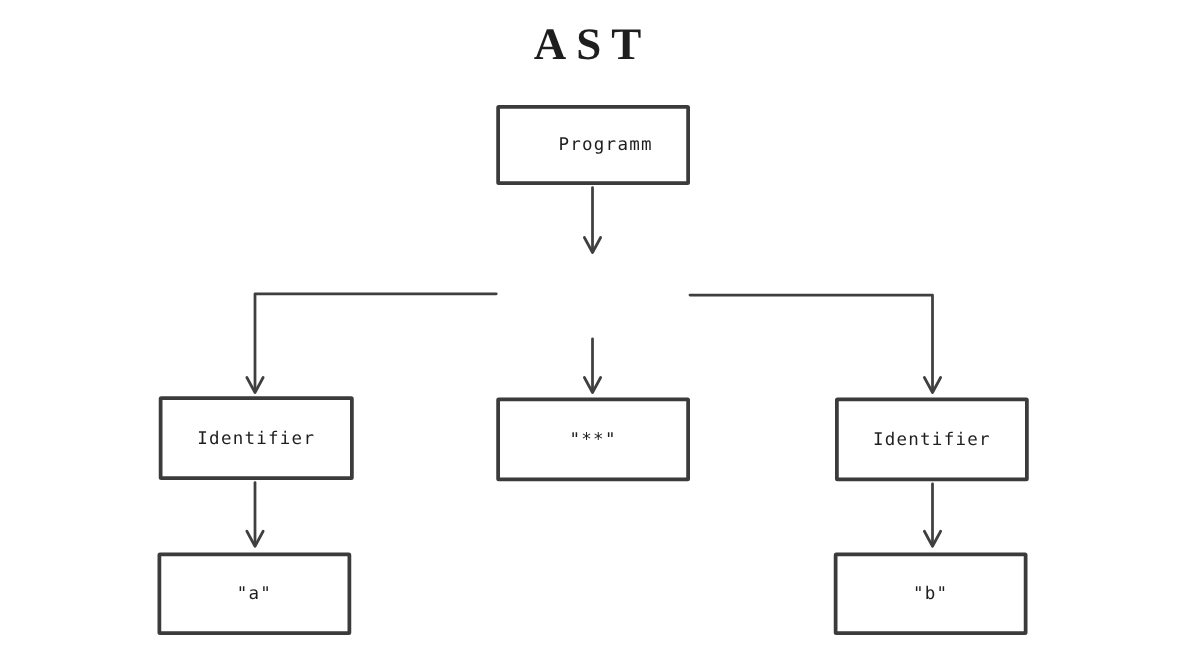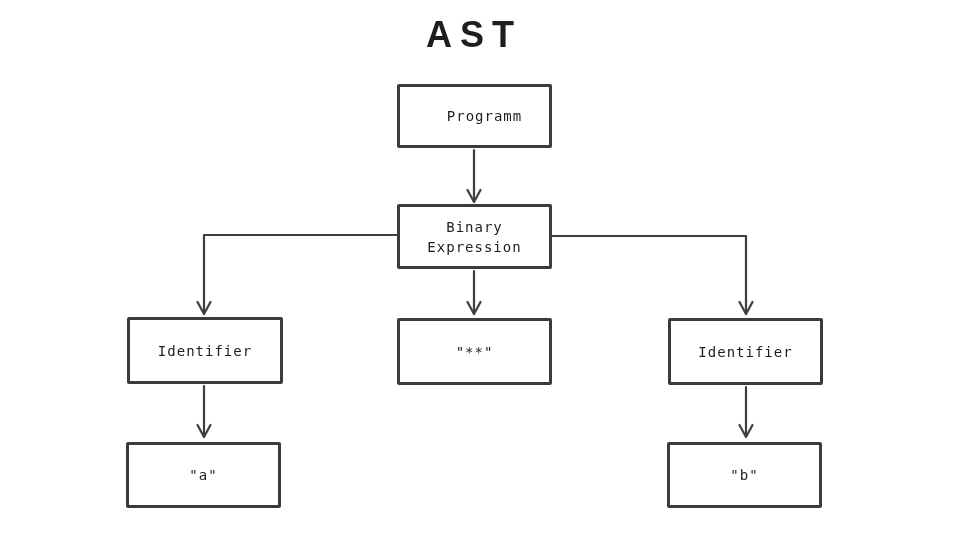--- a/index.html
+++ b/index.html
@@ -14,21 +14,21 @@
     background: #ffffff;
     overflow: hidden;
     font-family: "DejaVu Sans Mono", "Liberation Mono", monospace;
   }
   .diagram-title {
     position: absolute;
     top: 14px;
     left: 0;
     width: 948px;
     text-align: center;
-    font-family: Liberation Sans, sans-serif;
+    font-family: Liberation Serif, serif;
     font-size: 36px;
     font-weight: 700;
     letter-spacing: 8px;
     color: #1e1e1e;
     margin: 0;
   }
   .edges-layer {
     position: absolute;
     top: 0;
     left: 0;
@@ -104,24 +104,20 @@
     <g>
       <path d="M746,387 L746,435"></path>
       <polyline points="739.5,425 746,437 752.5,425"></polyline>
     </g>
   </svg>
 
   <div class="node node-program">
     <span>Programm</span>
   </div>
 
-  <div class="node node-binary">
-    <span>Binary
-Expression</span>
-  </div>
 
   <div class="node node-identifier-left">
     <span>Identifier</span>
   </div>
 
   <div class="node node-operator">
     <span>"**"</span>
   </div>
 
   <div class="node node-identifier-right">

